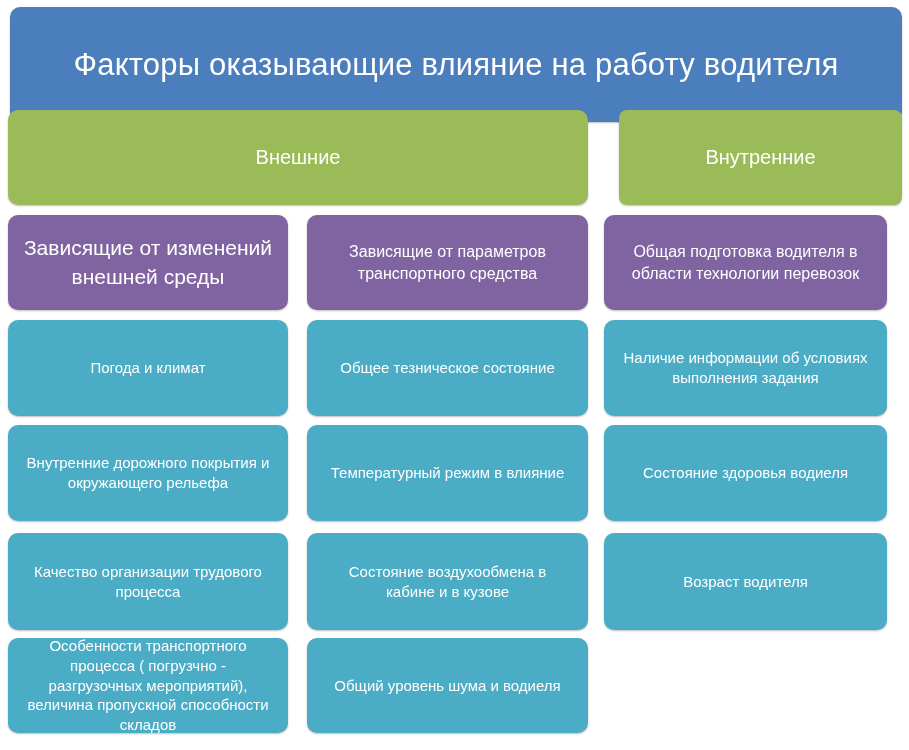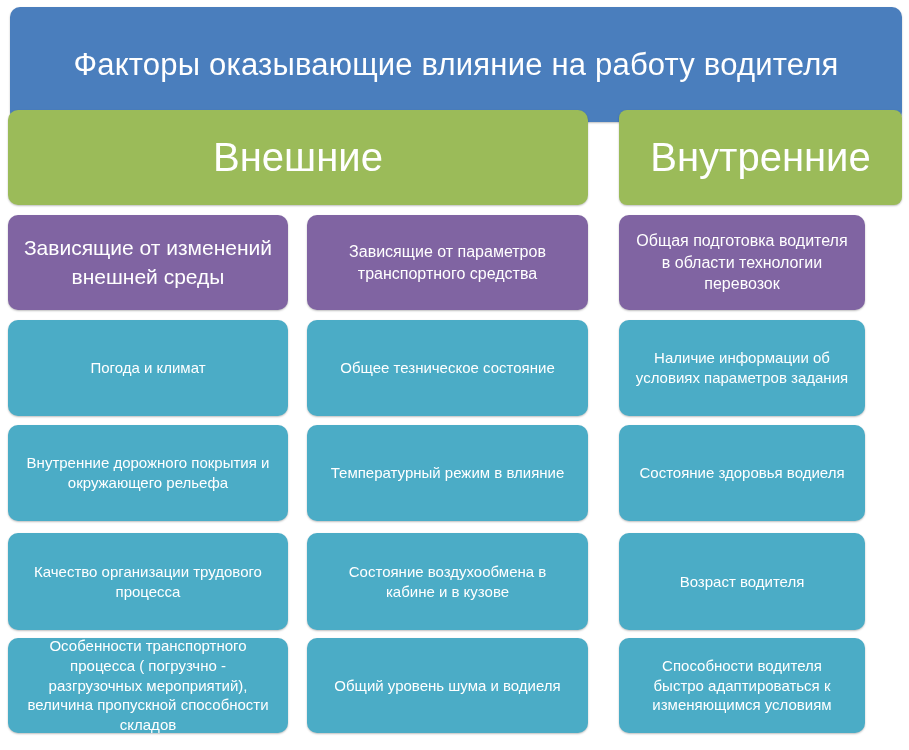--- a/index.html
+++ b/index.html
@@ -29,29 +29,29 @@
   .title-box {
     left: 10px; top: 7px;
     width: 892px; height: 115px;
     background: var(--header-blue, #4A7EBD);
     font-size: 31px;
     letter-spacing: 0.2px;
   }
   .group-box {
     top: 110px; height: 95px;
     background: var(--group-green, #9BBB59);
-    font-size: 40px;
+    font-size: 20px;
   }
   .group-external { left: 8px;   width: 580px; }
   .group-internal { left: 619px; width: 283px; border-radius: 8px; }
 
   
   .c1 { left: 8px;   width: 280px; }
   .c2 { left: 307px; width: 281px; }
-  .c3 { left: 619px; width: 246px; }
+  .c3 { left: 604px; width: 283px; }
 
   
   .r-sub { top: 215px; height: 95px; }
   .r1    { top: 320px; height: 96px; }
   .r2    { top: 425px; height: 96px; }
   .r3    { top: 533px; height: 97px; }
   .r4    { top: 638px; height: 95px; }
 
   .sub-box {
     background: var(--subheader-purple, #8064A2);
@@ -84,18 +84,17 @@
   <div class="box item-box c1 r3">Качество организации трудового процесса</div>
   <div class="box item-box c1 r4">Особенности транспортного процесса ( погрузчно  - разгрузочных мероприятий), величина пропускной способности складов</div>
 
   <div class="box item-box c2 r1">Общее тезническое состояние</div>
   <div class="box sub-box sub-sm c2 r-sub">Зависящие от параметров транспортного средства</div>
   <div class="box item-box c2 r2">Температурный режим в влияние</div>
   <div class="box item-box c2 r3">Состояние воздухообмена в кабине и в кузове</div>
   <div class="box item-box c2 r4">Общий уровень шума и водиеля</div>
 
   <div class="box sub-box sub-sm c3 r-sub">Общая подготовка водителя  в области технологии перевозок</div>
-  <div class="box item-box c3 r1">Наличие информации об условиях параметров задания</div>
+  <div class="box item-box c3 r1">Наличие информации об условиях выполнения задания</div>
   <div class="box item-box c3 r2">Состояние здоровья водиеля</div>
   <div class="box item-box c3 r3">Возраст водителя</div>
-  <div class="box item-box c3 r4">Способности водителя быстро адаптироваться к изменяющимся условиям</div>
 
 </div>
 
 </body></html>

